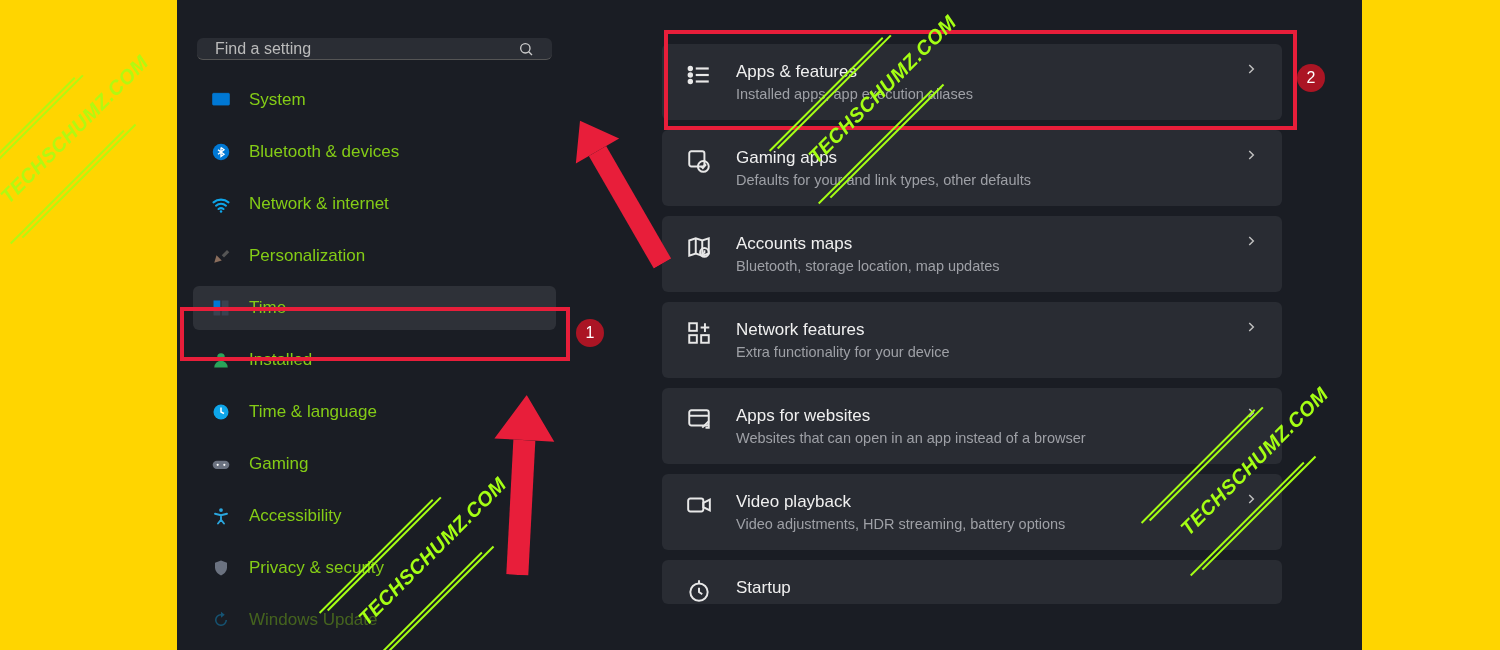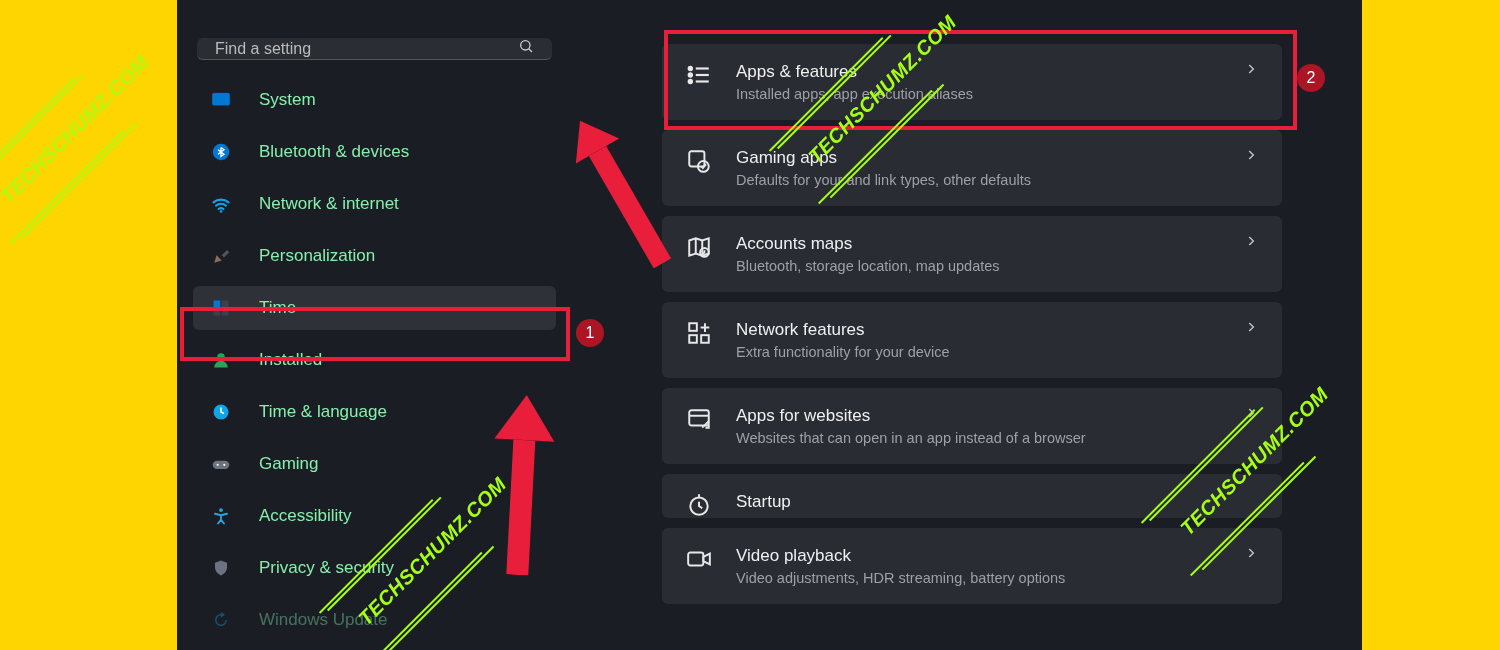--- a/index.html
+++ b/index.html
@@ -31,20 +31,21 @@
       display: flex;
       flex-direction: column;
       gap: 8px;
     }
     .search-box {
       margin: 30px 4px 10px 4px;
       background: #2a2d34;
       border-radius: 6px;
       height: 44px;
       display: flex;
+      align-items: center;
       padding: 0 18px;
       justify-content: space-between;
       border-bottom: 1px solid #555;
     }
     .search-box input {
       background: transparent;
       border: none;
       color: #ccc;
       font-size: 16px;
       outline: none;
@@ -52,26 +53,26 @@
     }
     .search-box input::placeholder { color: #bbb; }
     .search-icon {
       color: #ccc;
       width: 16px;
       height: 16px;
     }
     .nav-item {
       display: flex;
       align-items: flex-end;
-      gap: 28px;
+      gap: 18px;
       padding: 12px 18px;
       border-radius: 6px;
       cursor: pointer;
       font-size: 17px;
-      color: #86efac;
+      color: #84cc16;
       position: relative;
     }
     .nav-item.selected {
       background: #2e3138;
     }
     .nav-icon {
       width: 20px;
       height: 20px;
       display: flex;
       align-items: center;
@@ -405,42 +406,42 @@
         </svg>
       <div class="card-text">
         <div class="card-title">Apps for websites</div>
         <div class="card-subtitle">Websites that can open in an app instead of a browser</div>
       </div>
       <svg class="chevron" viewBox="0 0 24 24" fill="none" stroke="currentColor" stroke-width="2.5">
           <polyline points="9 5 16 12 9 19"></polyline>
         </svg>
     </div>
 
+    <div class="setting-card">
+      <svg class="card-icon" viewBox="0 0 24 24" fill="none" stroke="currentColor" stroke-width="1.8">
+          <rect x="2" y="6" width="14" height="12" rx="2"></rect>
+          <path d="M16 10l6-3v10l-6-3z"></path>
+        </svg>
+      <div class="card-text">
+        <div class="card-title">Video playback</div>
+        <div class="card-subtitle">Video adjustments, HDR streaming, battery options</div>
+      </div>
+      <svg class="chevron" viewBox="0 0 24 24" fill="none" stroke="currentColor" stroke-width="2.5">
+          <polyline points="9 5 16 12 9 19"></polyline>
+        </svg>
+    </div>
+
     <div class="setting-card" style="padding-bottom:0;">
       <svg class="card-icon" viewBox="0 0 24 24" fill="none" stroke="currentColor" stroke-width="1.8">
           <circle cx="12" cy="13" r="8"></circle>
           <path d="M12 9v4l3 2M12 2v3"></path>
         </svg>
       <div class="card-text">
         <div class="card-title">Startup</div>
       </div>
-    </div>
-
-    <div class="setting-card">
-      <svg class="card-icon" viewBox="0 0 24 24" fill="none" stroke="currentColor" stroke-width="1.8">
-          <rect x="2" y="6" width="14" height="12" rx="2"></rect>
-          <path d="M16 10l6-3v10l-6-3z"></path>
-        </svg>
-      <div class="card-text">
-        <div class="card-title">Video playback</div>
-        <div class="card-subtitle">Video adjustments, HDR streaming, battery options</div>
-      </div>
-      <svg class="chevron" viewBox="0 0 24 24" fill="none" stroke="currentColor" stroke-width="2.5">
-          <polyline points="9 5 16 12 9 19"></polyline>
-        </svg>
     </div>
 
   </div>
 </div>
 
 <div class="highlight-box highlight-1"></div>
 <div class="highlight-box highlight-2"></div>
 
 <div class="number-badge badge-1">1</div>
 <div class="number-badge badge-2">2</div>

